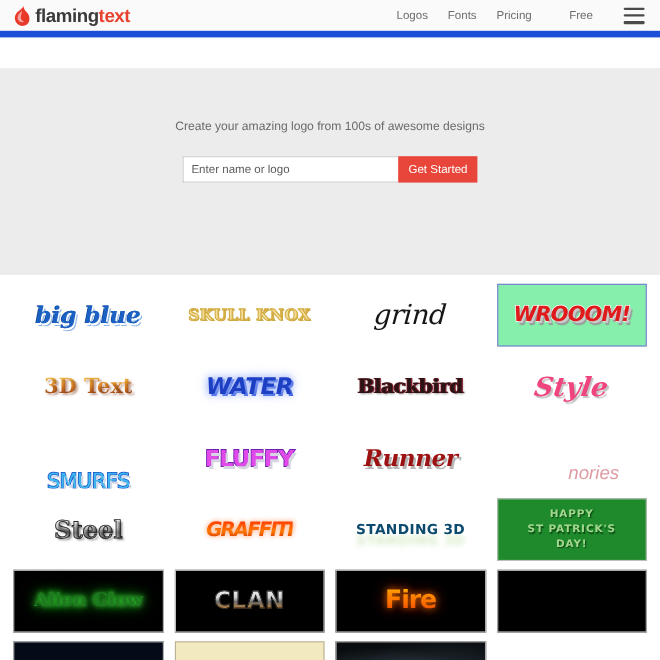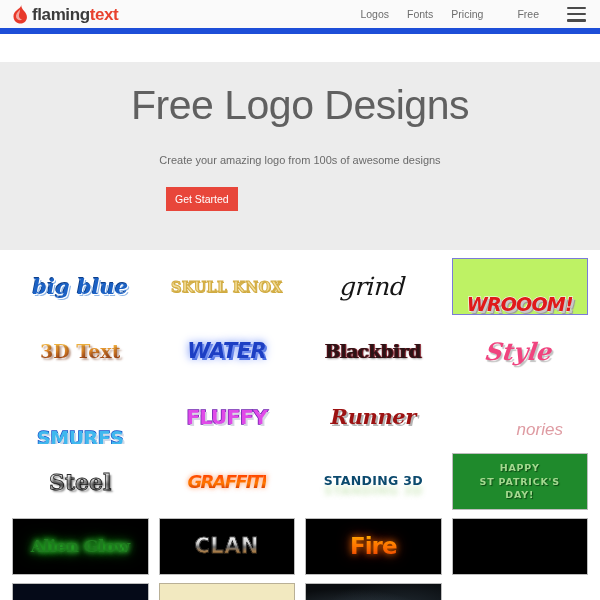--- a/index.html
+++ b/index.html
@@ -110,21 +110,21 @@
   .tile {
     height: 57px;
     display: flex;
     align-items: center;
     justify-content: center;
     overflow: hidden;
     cursor: pointer;
     position: relative;
     border: 1px solid transparent;
   }
-  .tile.selected { border: 1px solid #7b7bd8; background: #bef264; align-items: flex-end; }
+  .tile.selected { border: 1px solid #7b7bd8; background: #86efac; }
   .tile.dark { background: #000; border: 1px solid #bdbdbd; }
   .tile-label {
     line-height: 1;
     white-space: nowrap;
     user-select: none;
   }
 
   
   .lg-bigblue {
     font-family: "DejaVu Serif", serif; font-weight: bold; font-style: italic;
@@ -169,21 +169,21 @@
   }
   .lg-style {
     font-family: "DejaVu Serif", serif; font-weight: bold; font-style: italic;
     font-size: 24px; color: #f0447f;
     -webkit-text-stroke: 1.2px #ffffff;
     paint-order: stroke fill;
     text-shadow: 2px 2px 1px #c2c2c2;
     transform: skewX(-8deg);
   }
   .lg-smurfs {
-    font-family: "DejaVu Sans", sans-serif; font-weight: bold; font-size: 19px;
+    font-family: "DejaVu Sans", sans-serif; font-weight: normal; font-size: 19px;
     color: #3fb8ee; letter-spacing: -0.5px;
     -webkit-text-stroke: 1.4px #1a4fc8;
     paint-order: stroke fill;
     text-shadow: 2px 2px 0 #cfd9e8;
     margin-top: 44px;
   }
   .lg-fluffy {
     font-family: "DejaVu Sans", sans-serif; font-weight: bold; font-size: 20px;
     color: #e04ae8; letter-spacing: -0.5px;
     -webkit-text-stroke: 1.6px #6f1fb0;
@@ -284,23 +284,23 @@
       <span></span>
       <span></span>
       <span></span>
     </div>
   </div>
 </div>
 
 <div class="hero-spacer"></div>
 
 <div class="hero">
-  <h1 class="hero-title">Free Logo Designs</h1>
   <div class="hero-sub">Create your amazing logo from 100s of awesome designs</div>
   <div class="hero-form">
+    <input class="hero-input" type="text" placeholder="Enter name or logo" style="">
     <button class="hero-btn">Get Started</button>
   </div>
 </div>
 
 <div class="grid">
     <div class="tile">
       <div class="tile-label lg-bigblue">big blue</div>
     </div>
     <div class="tile">
       <div class="tile-label lg-fortknox">SKULL KNOX</div>

